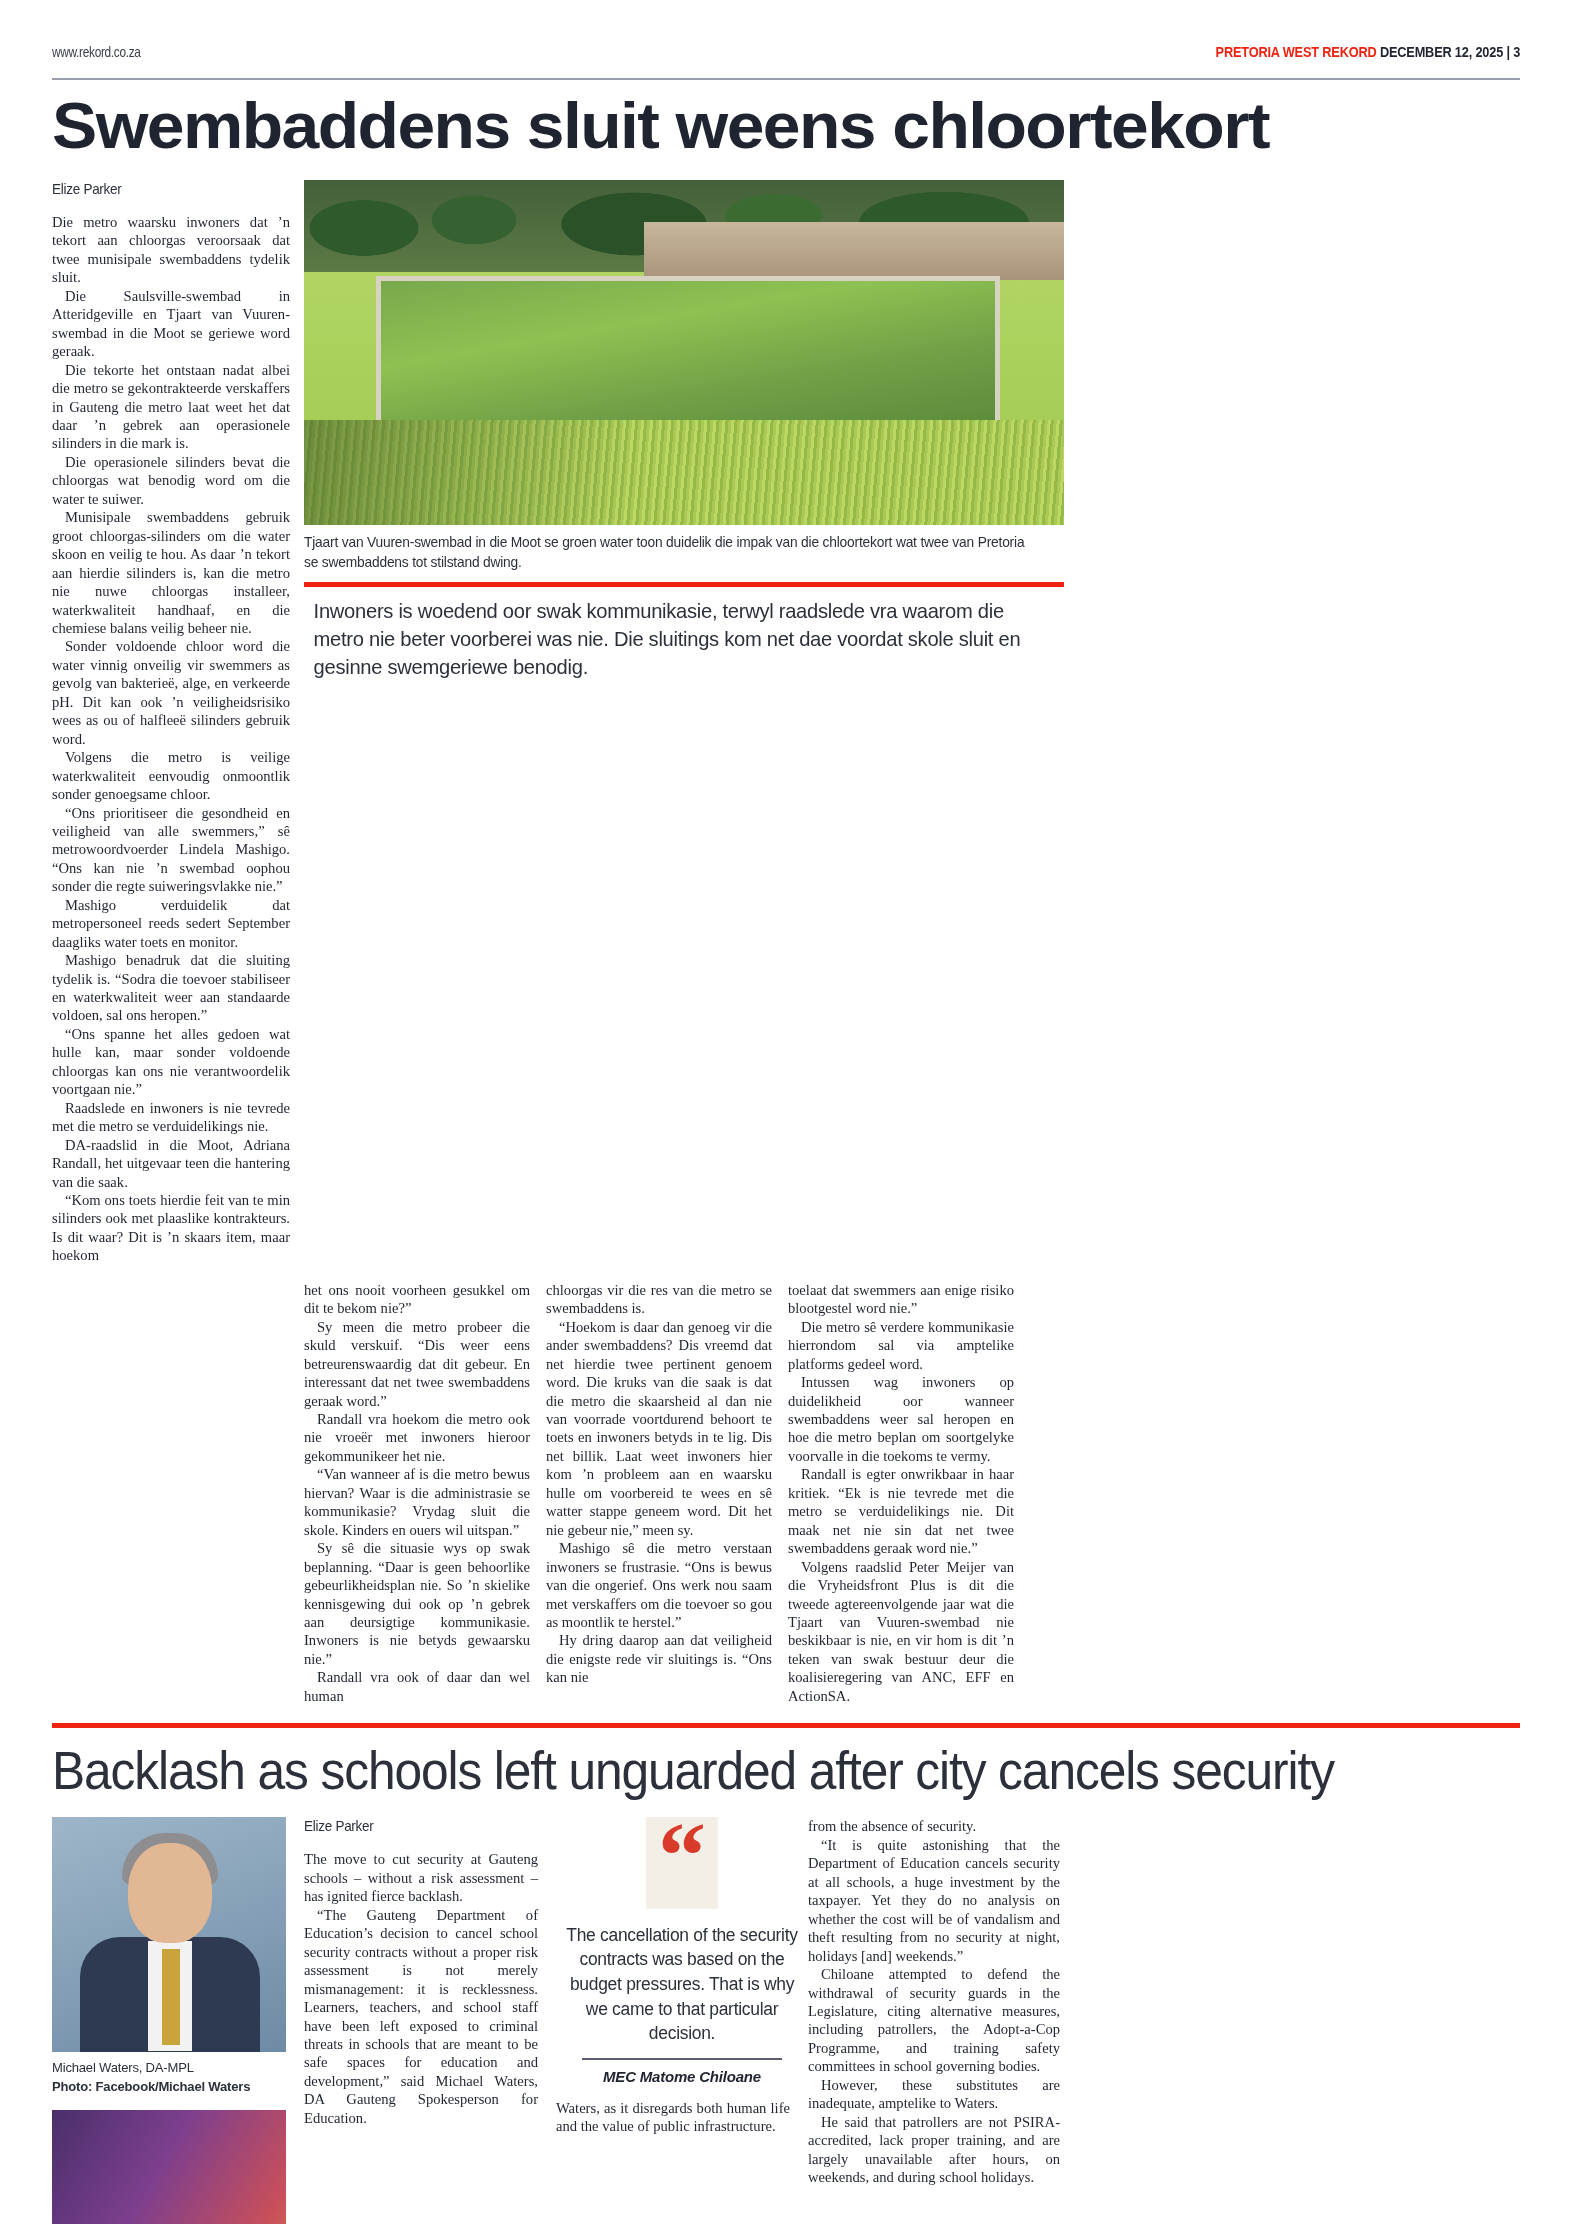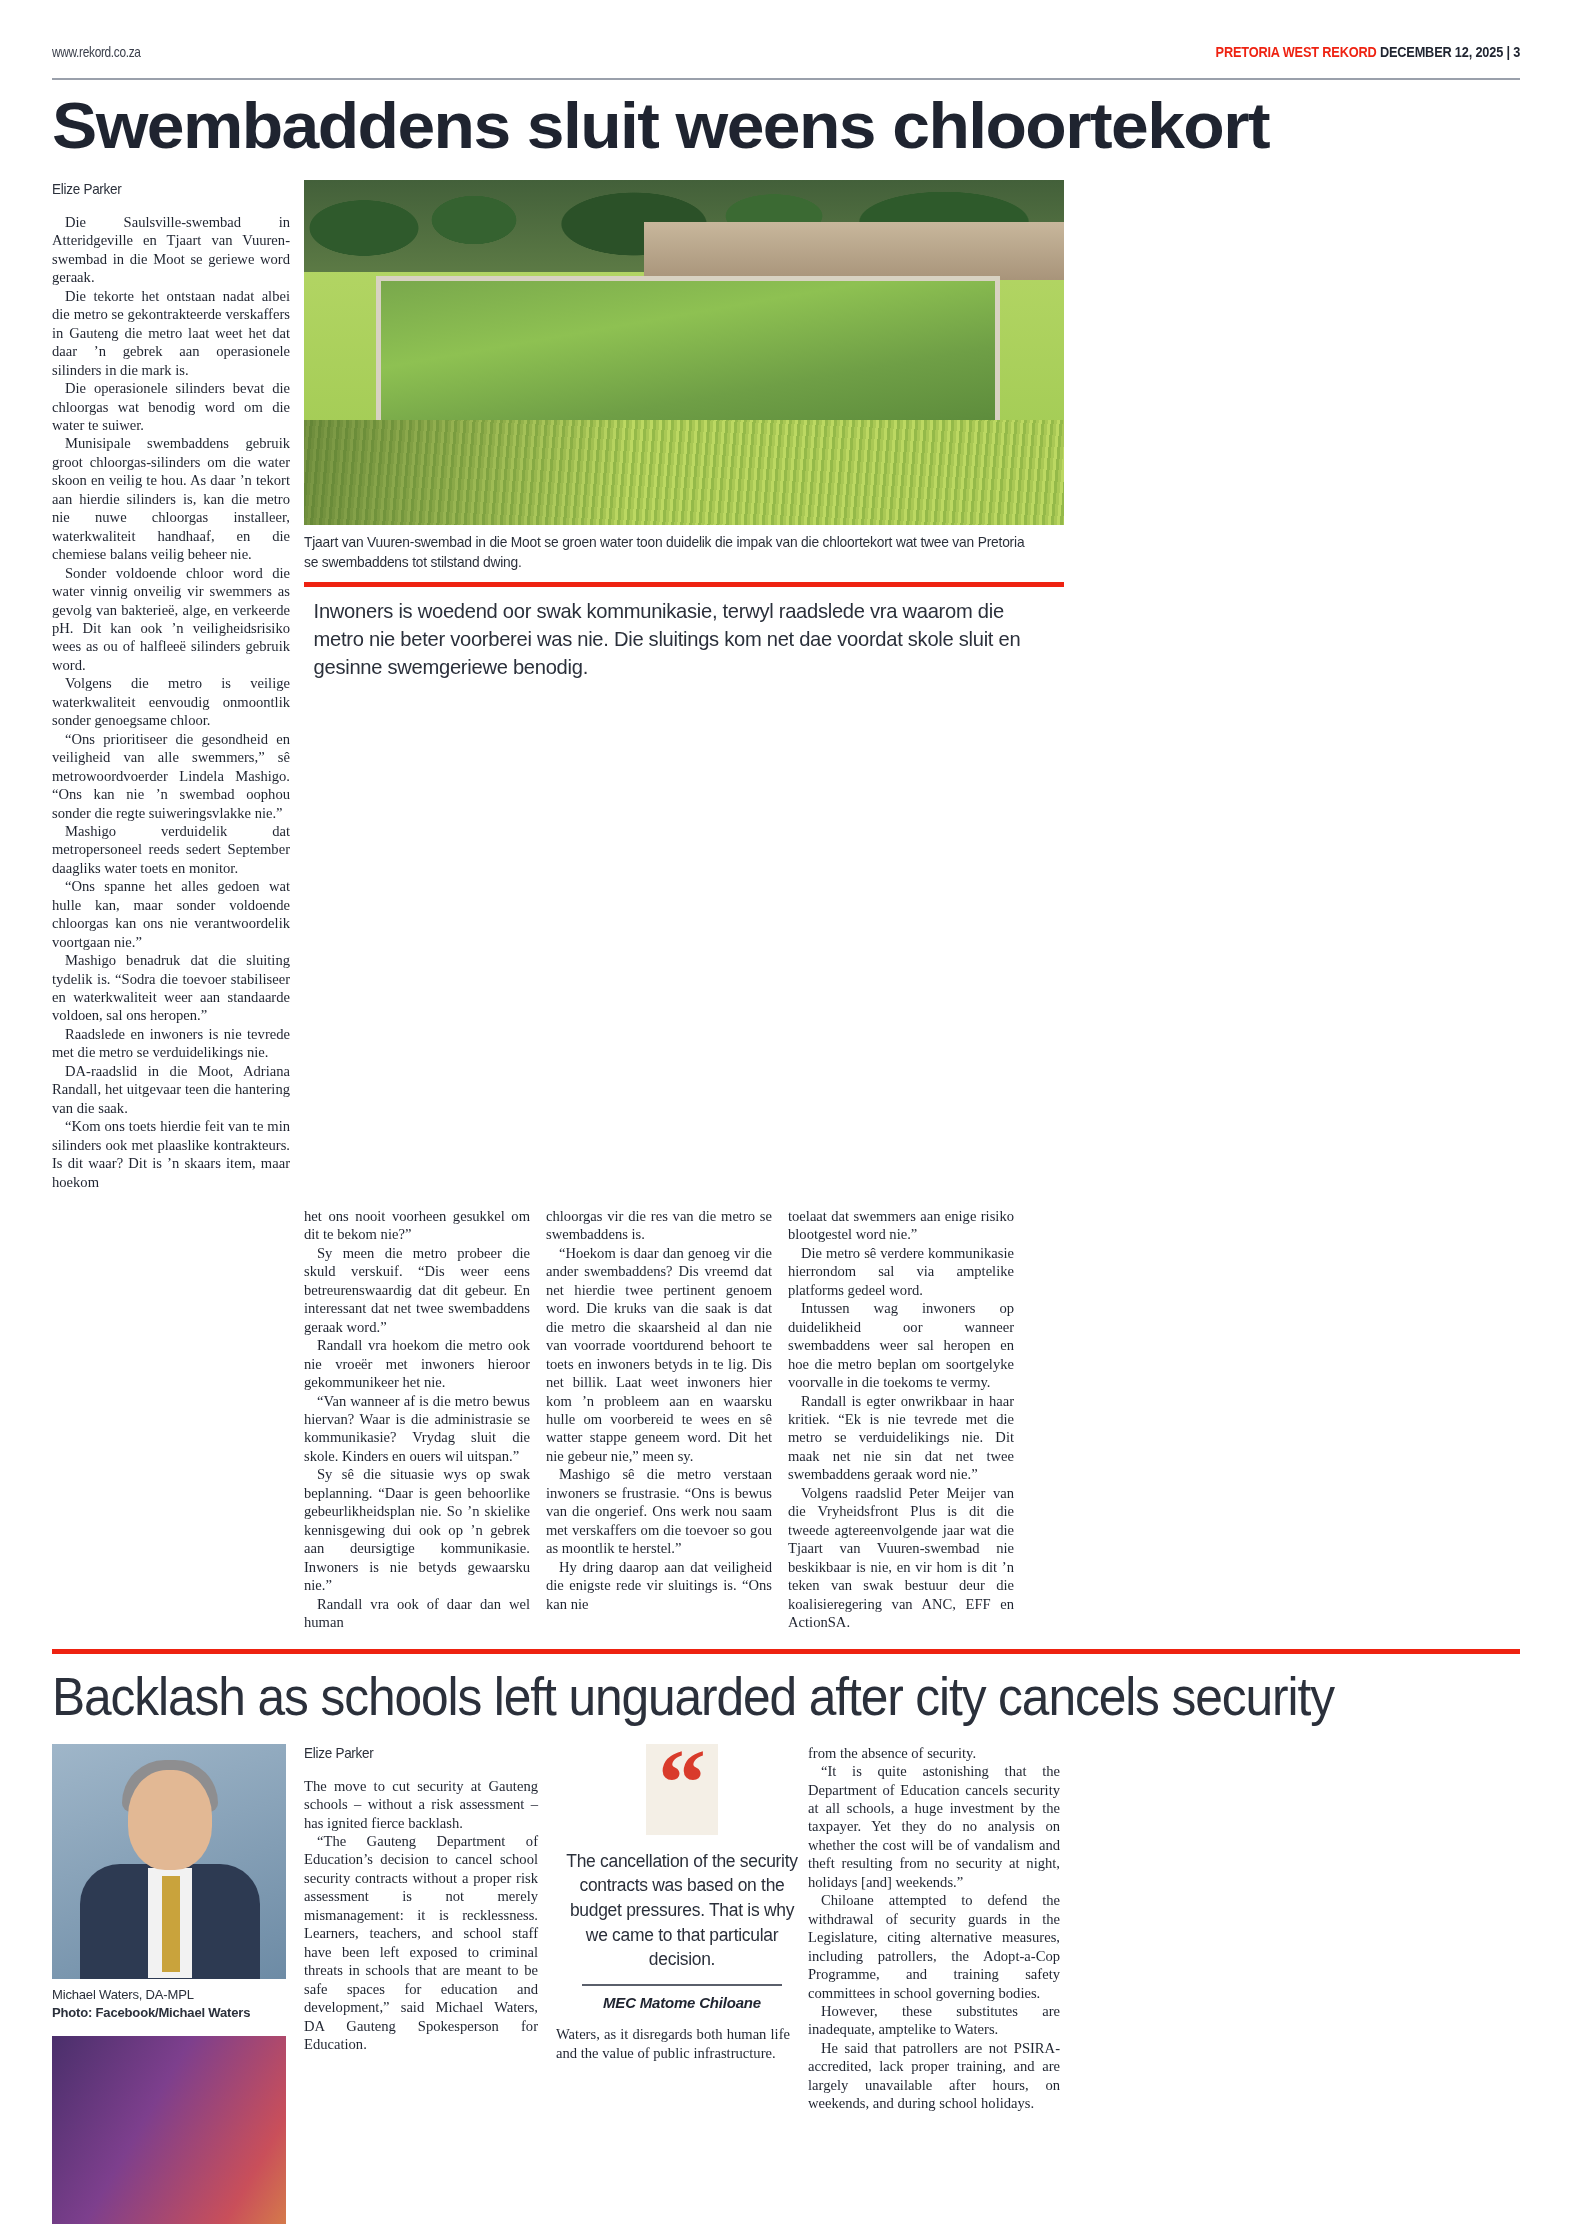--- a/index.html
+++ b/index.html
@@ -187,30 +187,31 @@
     </div>
   </div>
   <div class="rule-top"></div>
 
   <h1 class="headline-1">Swembaddens sluit weens chloortekort</h1>
 
   <div class="a1-top">
     <div class="a1-leftcol">
       <div class="byline">Elize Parker</div>
       <div class="body-serif">
+        <p class="first">Die metro waarsku inwoners dat ’n tekort aan chloorgas veroorsaak dat twee munisipale swembaddens tydelik sluit.</p>
         <p>Die Saulsville-swembad in Atteridgeville en Tjaart van Vuuren-swembad in die Moot se geriewe word geraak.</p>
         <p>Die tekorte het ontstaan nadat albei die metro se gekontrakteerde verskaffers in Gauteng die metro laat weet het dat daar ’n gebrek aan operasionele silinders in die mark is.</p>
         <p>Die operasionele silinders bevat die chloorgas wat benodig word om die water te suiwer.</p>
         <p>Munisipale swembaddens gebruik groot chloorgas-silinders om die water skoon en veilig te hou. As daar ’n tekort aan hierdie silinders is, kan die metro nie nuwe chloorgas installeer, waterkwaliteit handhaaf, en die chemiese balans veilig beheer nie.</p>
         <p>Sonder voldoende chloor word die water vinnig onveilig vir swemmers as gevolg van bakterieë, alge, en verkeerde pH. Dit kan ook ’n veiligheidsrisiko wees as ou of halfleeë silinders gebruik word.</p>
         <p>Volgens die metro is veilige waterkwaliteit eenvoudig onmoontlik sonder genoegsame chloor.</p>
         <p>“Ons prioritiseer die gesondheid en veiligheid van alle swemmers,” sê metrowoordvoerder Lindela Mashigo. “Ons kan nie ’n swembad oophou sonder die regte suiweringsvlakke nie.”</p>
         <p>Mashigo verduidelik dat metropersoneel reeds sedert September daagliks water toets en monitor.</p>
+        <p>Mashigo benadruk dat die sluiting tydelik is. “Sodra die toevoer stabiliseer en waterkwaliteit weer aan standaarde voldoen, sal ons heropen.”</p>
         <p>“Ons spanne het alles gedoen wat hulle kan, maar sonder voldoende chloorgas kan ons nie verantwoordelik voortgaan nie.”</p>
-        <p>Mashigo benadruk dat die sluiting tydelik is. “Sodra die toevoer stabiliseer en waterkwaliteit weer aan standaarde voldoen, sal ons heropen.”</p>
         <p>Raadslede en inwoners is nie tevrede met die metro se verduidelikings nie.</p>
         <p>DA-raadslid in die Moot, Adriana Randall, het uitgevaar teen die hantering van die saak.</p>
         <p>“Kom ons toets hierdie feit van te min silinders ook met plaaslike kontrakteurs. Is dit waar? Dit is ’n skaars item, maar hoekom</p>
       </div>
     </div>
 
     <div class="a1-photo-wrap">
       <div class="photo-pool">
         <div class="pool-sky"></div>
         <div class="pool-trees"></div>

